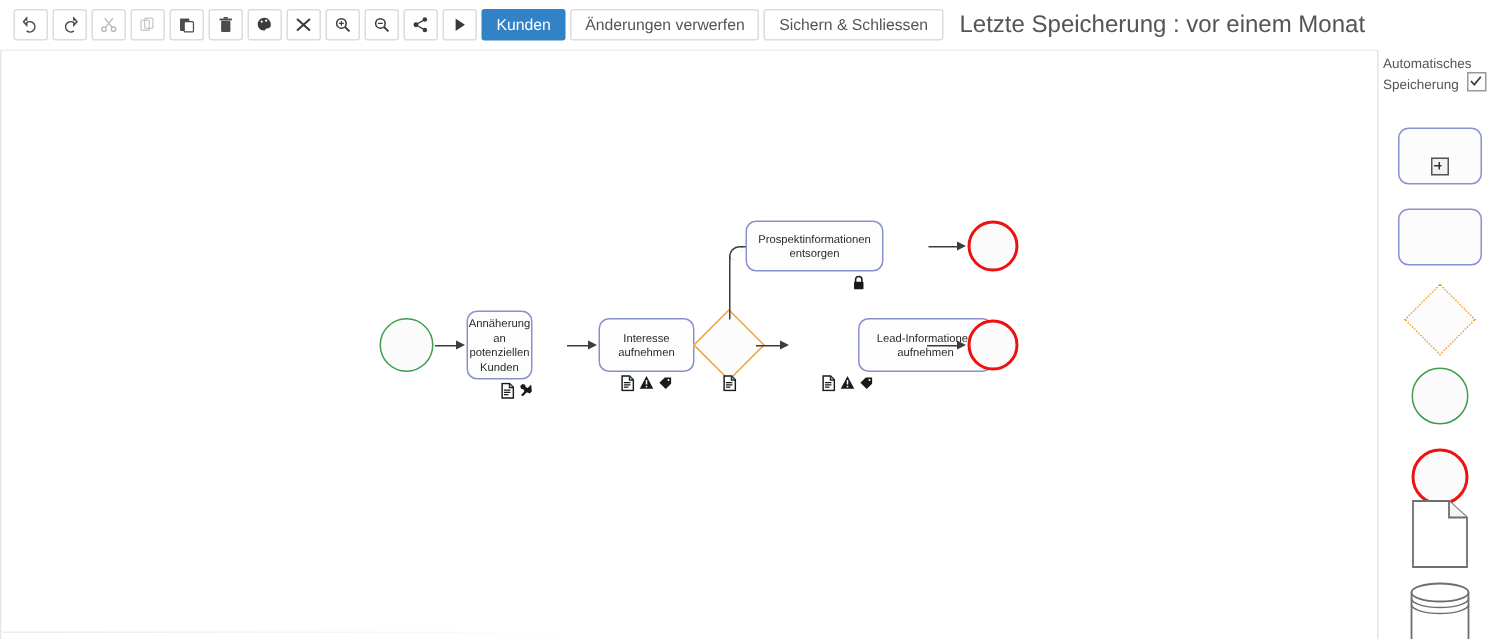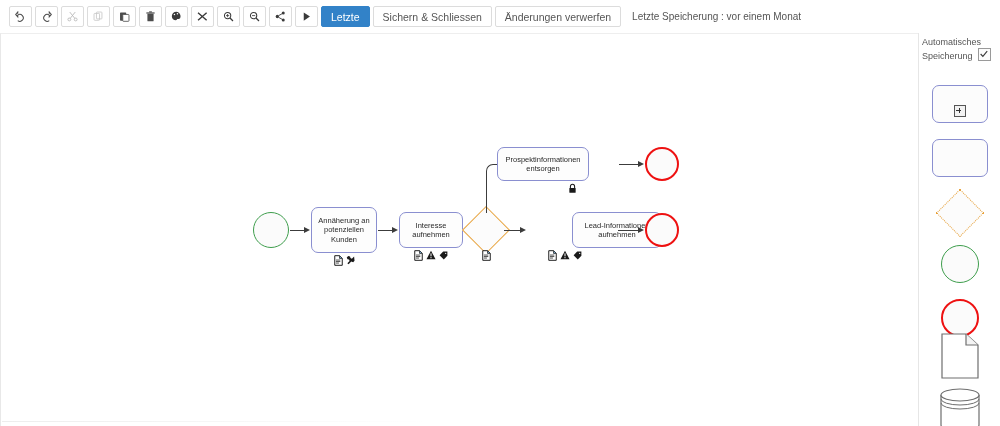--- a/index.html
+++ b/index.html
@@ -44,21 +44,21 @@
     box-sizing:border-box;
     white-space:nowrap;
     cursor:pointer;
   }
   .tb-text.primary{
     background:#3282c8;
     border-color:#3282c8;
     color:#ffffff;
   }
   .tb-status{
-    font-size:10px;
+    font-size:16px;
     color:#555;
     margin-left:8px;
     white-space:nowrap;
   }
 
   
   #canvas{
     position:absolute;
     left:0;top:33px;
     width:918px;height:393px;
@@ -271,35 +271,35 @@
       <path d="M5.2 6.8 L10.2 4 M5.2 9.2 L10.2 12" stroke="#3a3a3a" stroke-width="1.3"></path>
     </svg>
   </div>
 
   <div class="tb-btn">
     <svg width="11" height="11" viewBox="0 0 16 16">
       <path d="M4 2 L13 8 L4 14 Z" fill="#3a3a3a"></path>
     </svg>
   </div>
 
-  <div class="tb-text primary">Letzte</div>
+  <div class="tb-text primary">Kunden</div>
+  <div class="tb-text">Änderungen verwerfen</div>
   <div class="tb-text">Sichern &amp; Schliessen</div>
-  <div class="tb-text">Änderungen verwerfen</div>
   <div class="tb-status">Letzte Speicherung : vor einem Monat</div>
 </div>
 
 <div id="canvas">
   <div id="canvas-bottom-rule"></div>
 
   <div class="node event ev-start" style="left:252px;top:178px;width:36px;height:36px;"></div>
 
   <div class="conn h" style="left:289px;top:196px;width:16px;"></div>
   <div class="arrow" style="left:303px;top:192.5px;"></div>
 
-  <div class="node task" style="left:310px;top:173px;width:66px;height:46px;">
+  <div class="node task" style="left:310px;top:173px;width:44px;height:46px;">
     <span>Annäherung an potenziellen Kunden</span>
   </div>
   <div class="marker-row" style="left:310px;top:220px;width:66px;height:12px;">
     <svg width="9" height="11" viewBox="0 0 12 14">
       <path d="M1 0.6 H7.6 L11 4 V13.4 H1 Z" fill="#ffffff" stroke="#1a1a1a" stroke-width="1.3"></path>
       <path d="M7.4 0.8 V4.2 H10.8" fill="#7fb2d8" stroke="#1a1a1a" stroke-width="1"></path>
       <path d="M2.6 6.4 H8.4 M2.6 8.4 H8.4 M2.6 10.4 H6.6" stroke="#1a1a1a" stroke-width="1"></path>
     </svg>
     <svg width="9" height="10" viewBox="0 0 12 12">
       <path d="M10.8 1.2 L7.8 4.2 L6 3.4 L5.4 1.4 L3 0.6 L1 2.6 L2 5 L4 5.4 L4.8 7.4 L1.8 10.4 L3.4 11.6 L7 8 L9.6 9 L11.4 7 Z" fill="#1a1a1a"></path>

